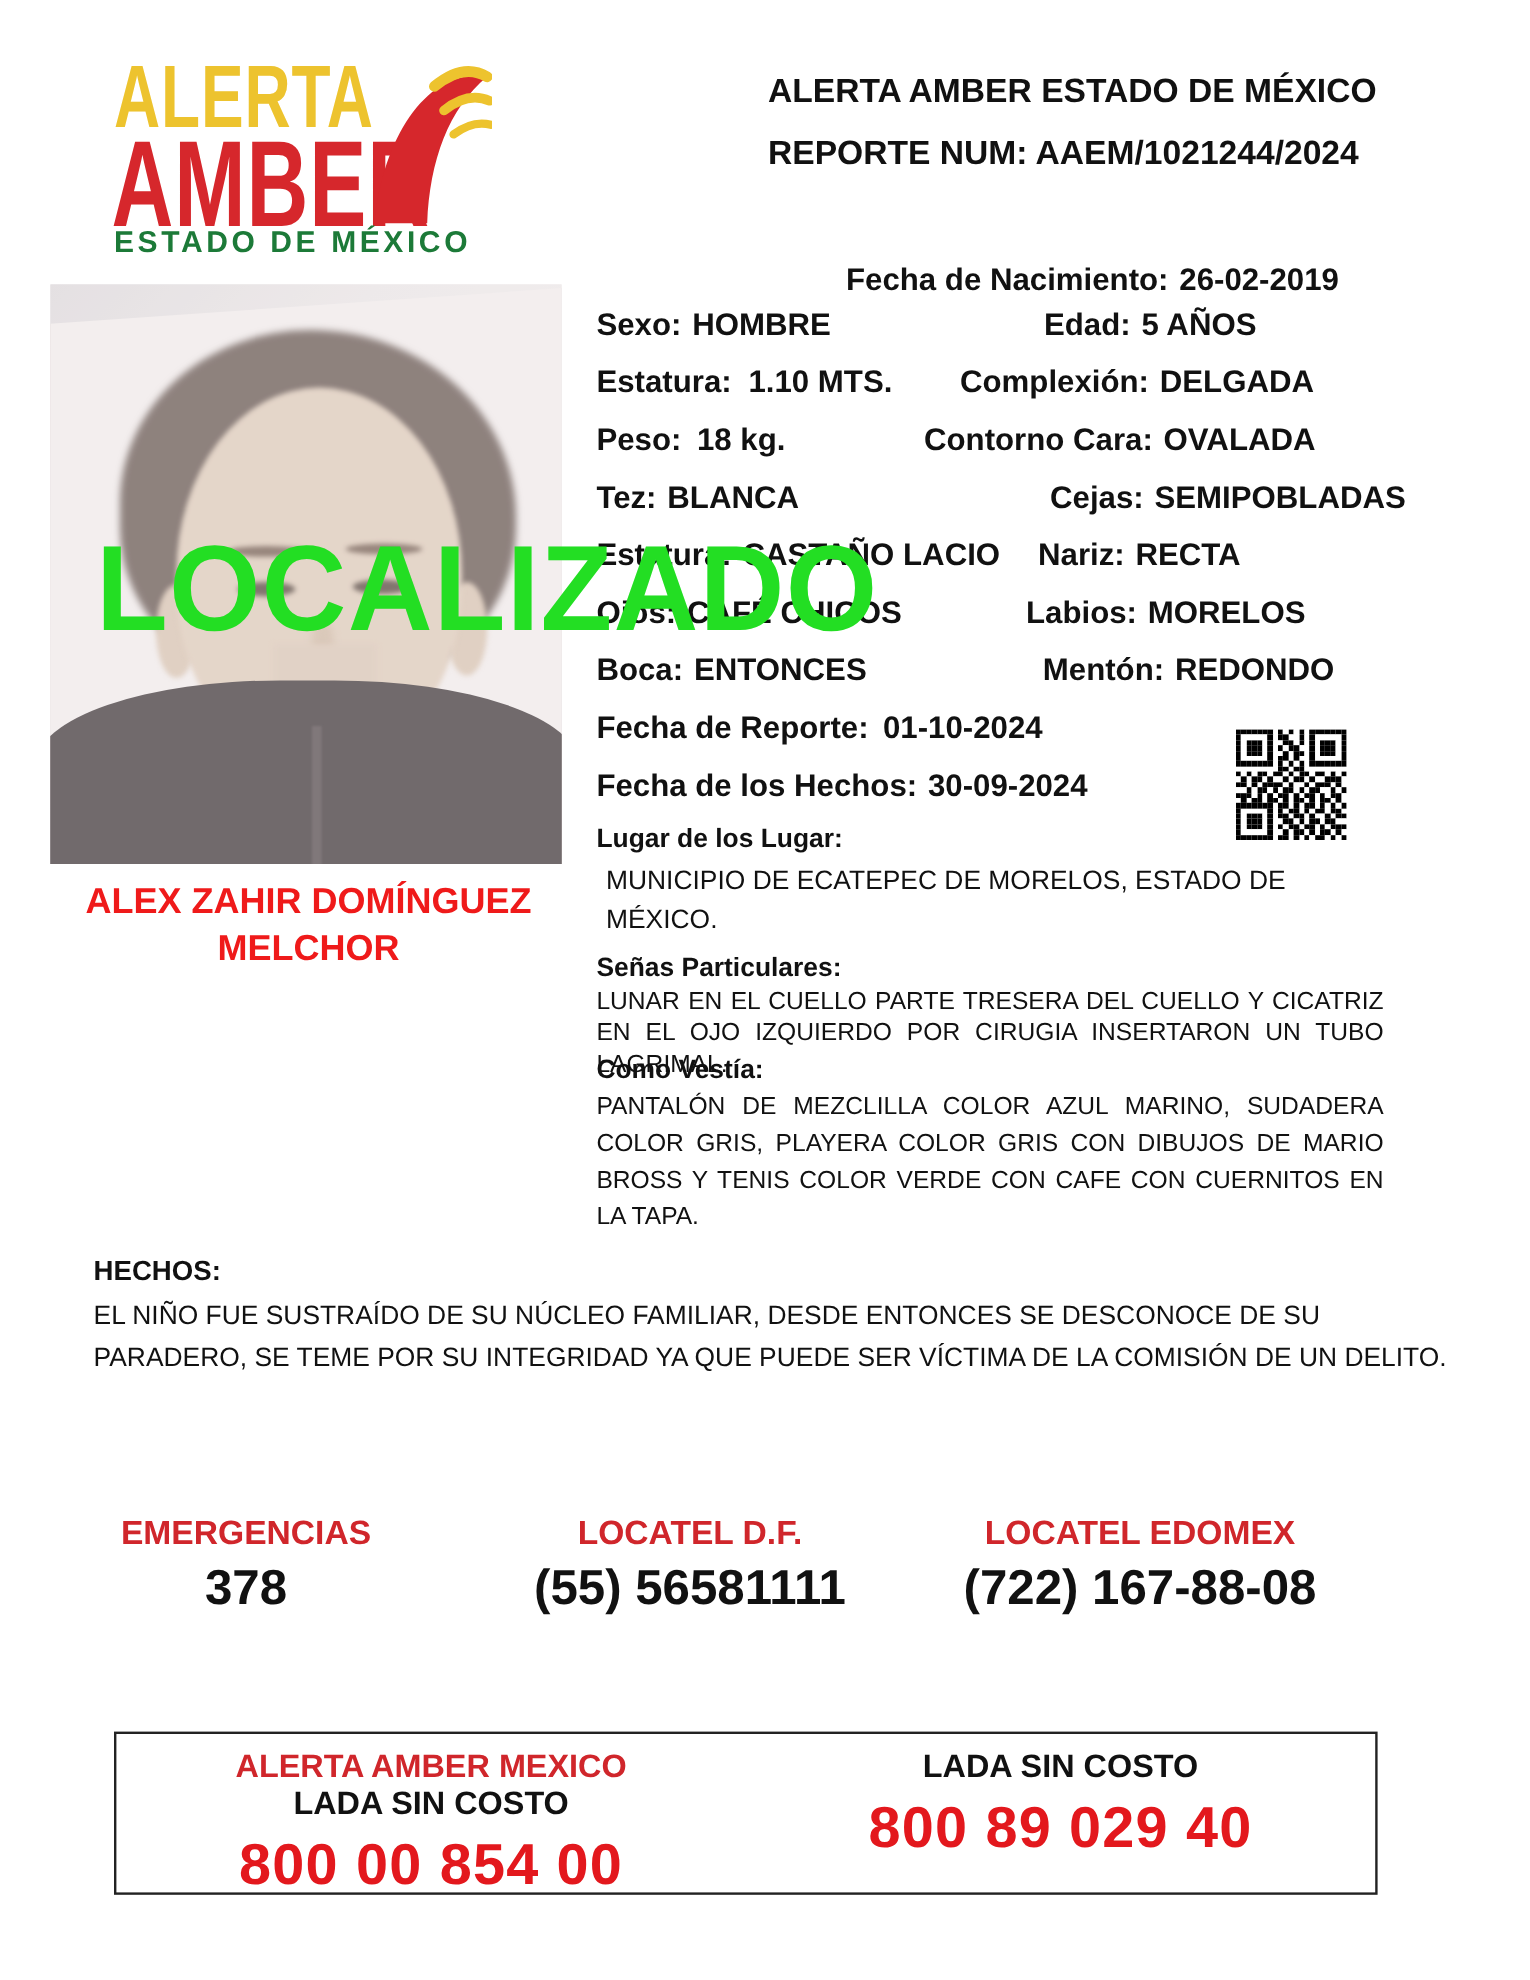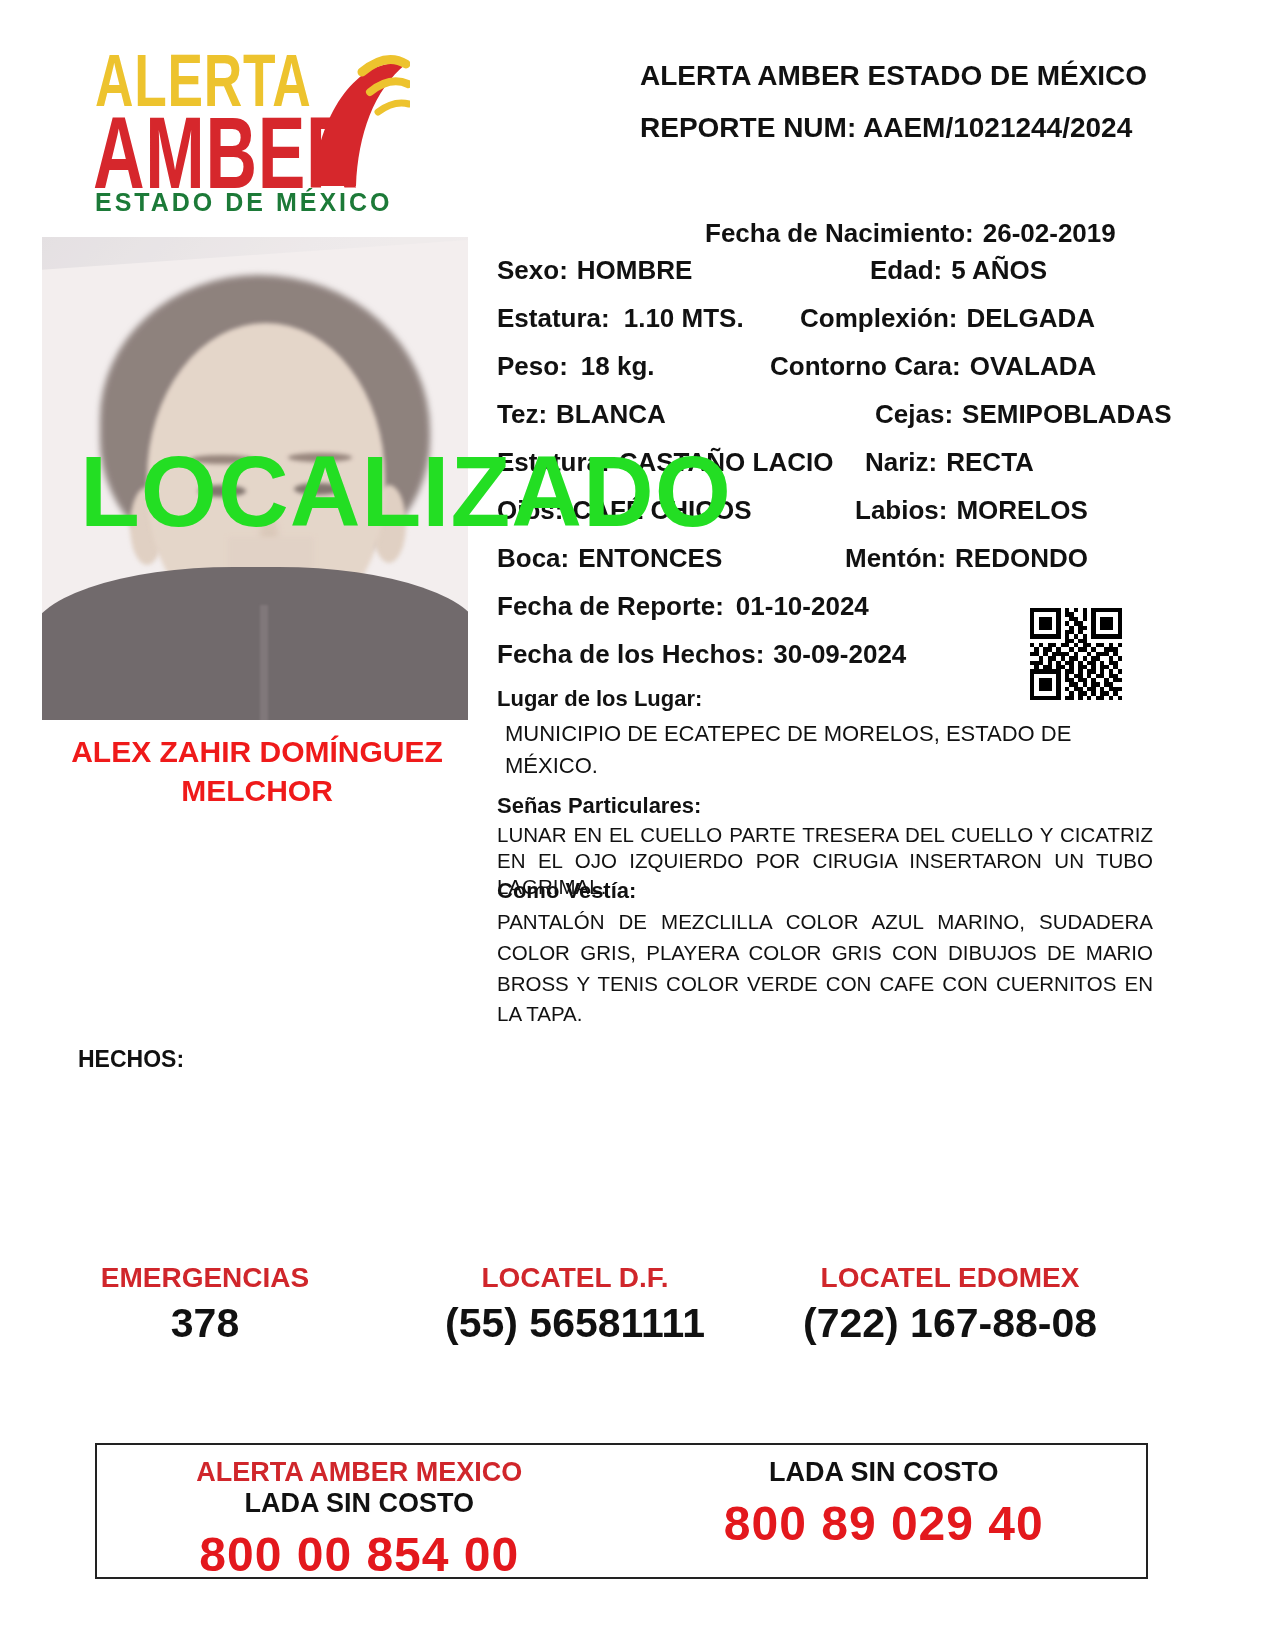--- a/index.html
+++ b/index.html
@@ -51,21 +51,21 @@
   
   .field { font-size:26px; font-weight:bold; color:#111; white-space:nowrap; }
   .field .val { margin-left:9px; }
   .f-birth    { left:705px; top:218px; }
   .f-sexo     { left:497px; top:255px; } .f-edad     { left:870px; top:255px; }
   .f-estatura { left:497px; top:303px; } .f-complexion{ left:800px; top:303px; }
   .f-peso     { left:497px; top:351px; } .f-contorno { left:770px; top:351px; }
   .f-tez      { left:497px; top:399px; } .f-cejas    { left:875px; top:399px; }
   .f-cabello  { left:497px; top:447px; } .f-nariz    { left:865px; top:447px; }
   .f-ojos     { left:497px; top:495px; } .f-labios   { left:855px; top:495px; }
-  .f-boca     { left:497px; top:543px; } .f-menton   { left:845px; top:543px; }
+  .f-boca     { left:497px; top:543px; } .f-menton   { left:869px; top:543px; }
   .f-reporte  { left:497px; top:591px; }
   .f-fhechos  { left:497px; top:639px; }
 
   .qr { left:1030px; top:608px; width:92px; height:92px; background:#fff; }
   .qr div { width:100%; height:100%; }
 
   .sec-label { font-size:22px; font-weight:bold; color:#111; }
   .sec-body  { font-size:22px; color:#111; }
   .lugar-label { left:497px; top:686px; }
   .lugar-body  { left:505px; top:718px; width:600px; line-height:1.45; }
@@ -632,20 +632,21 @@
   <div class="abs sec-label lugar-label">Lugar de los Lugar:</div>
   <div class="abs sec-body  lugar-body">MUNICIPIO DE ECATEPEC DE MORELOS, ESTADO DE MÉXICO.</div>
 
   <div class="abs sec-label senas-label">Señas Particulares:</div>
   <div class="abs sec-body  senas-body">LUNAR EN EL CUELLO PARTE TRESERA DEL CUELLO Y CICATRIZ EN EL OJO IZQUIERDO POR CIRUGIA INSERTARON UN TUBO LAGRIMAL.</div>
 
   <div class="abs sec-label vestia-label">Como Vestía:</div>
   <div class="abs sec-body  vestia-body">PANTALÓN DE MEZCLILLA COLOR AZUL MARINO, SUDADERA COLOR GRIS, PLAYERA COLOR GRIS CON DIBUJOS DE MARIO BROSS Y TENIS COLOR VERDE CON CAFE CON CUERNITOS EN LA TAPA.</div>
 
   <div class="abs sec-label hechos-label">HECHOS:</div>
+  <div class="abs sec-body  hechos-body">EL NIÑO FUE SUSTRAÍDO DE SU NÚCLEO FAMILIAR, DESDE ENTONCES SE DESCONOCE DE SU PARADERO, SE TEME POR SU INTEGRIDAD YA QUE PUEDE SER VÍCTIMA DE LA COMISIÓN DE UN DELITO.</div>
 
   <div class="abs contact contact-1">
     <div class="c-label">EMERGENCIAS</div>
     <div class="c-number">378</div>
   </div>
   <div class="abs contact contact-2">
     <div class="c-label">LOCATEL D.F.</div>
     <div class="c-number">(55) 56581111</div>
   </div>
   <div class="abs contact contact-3">

